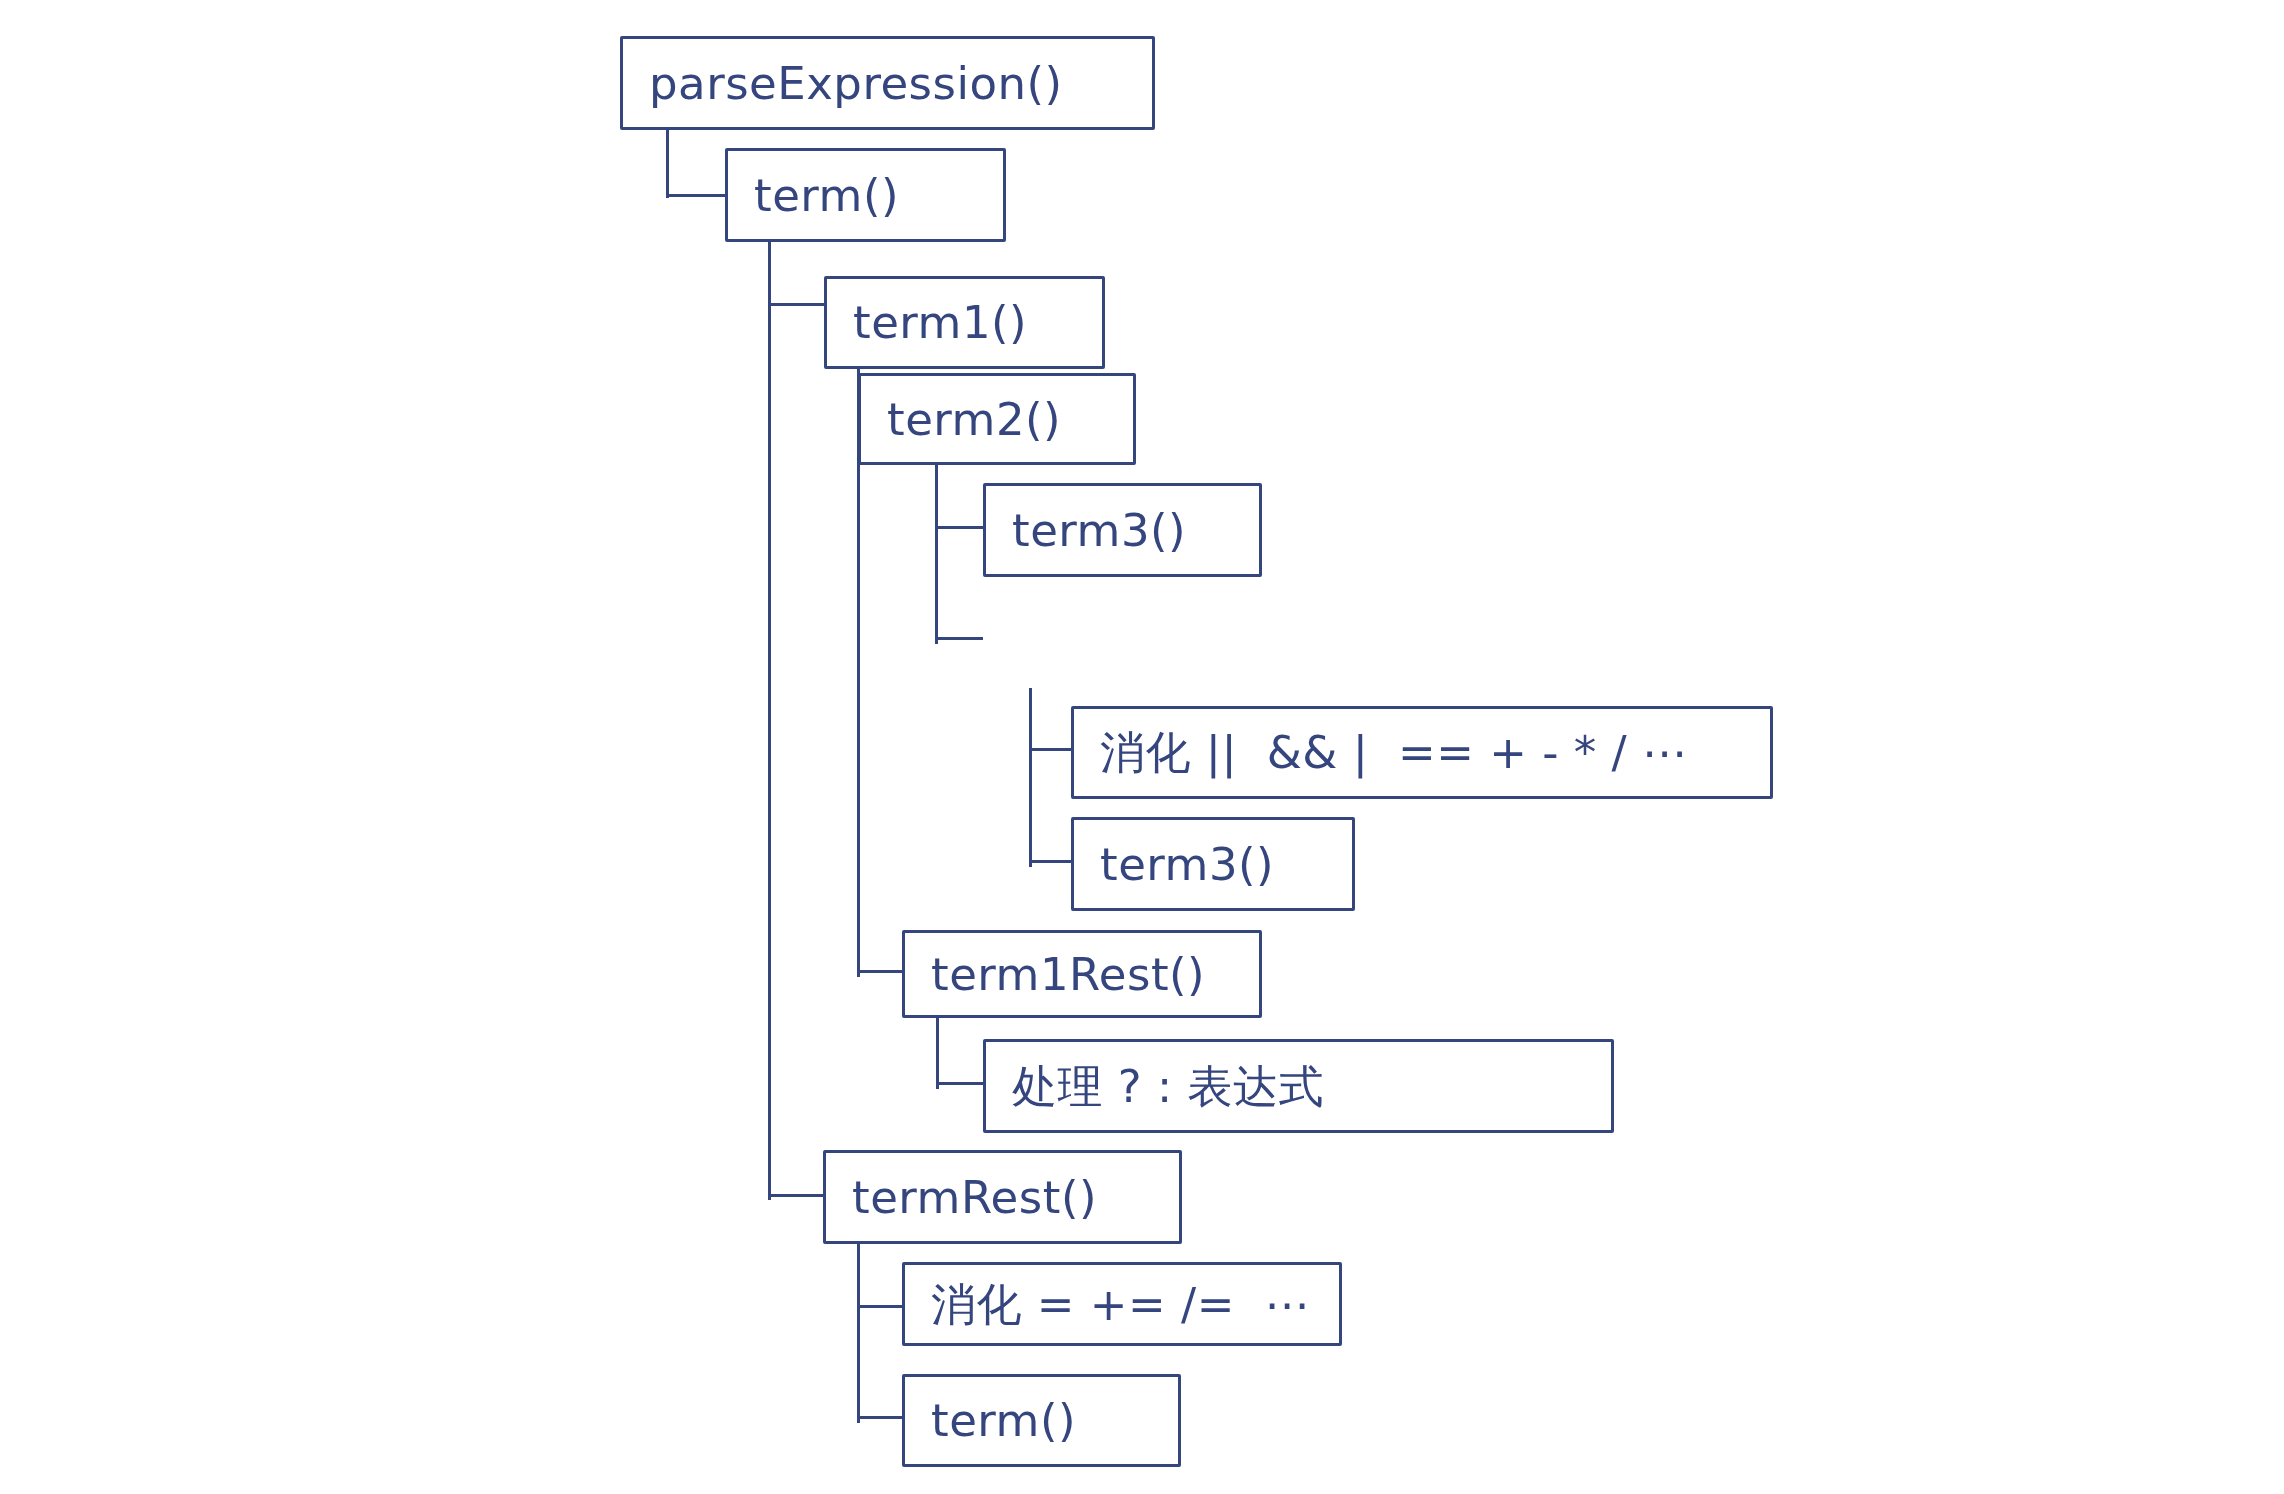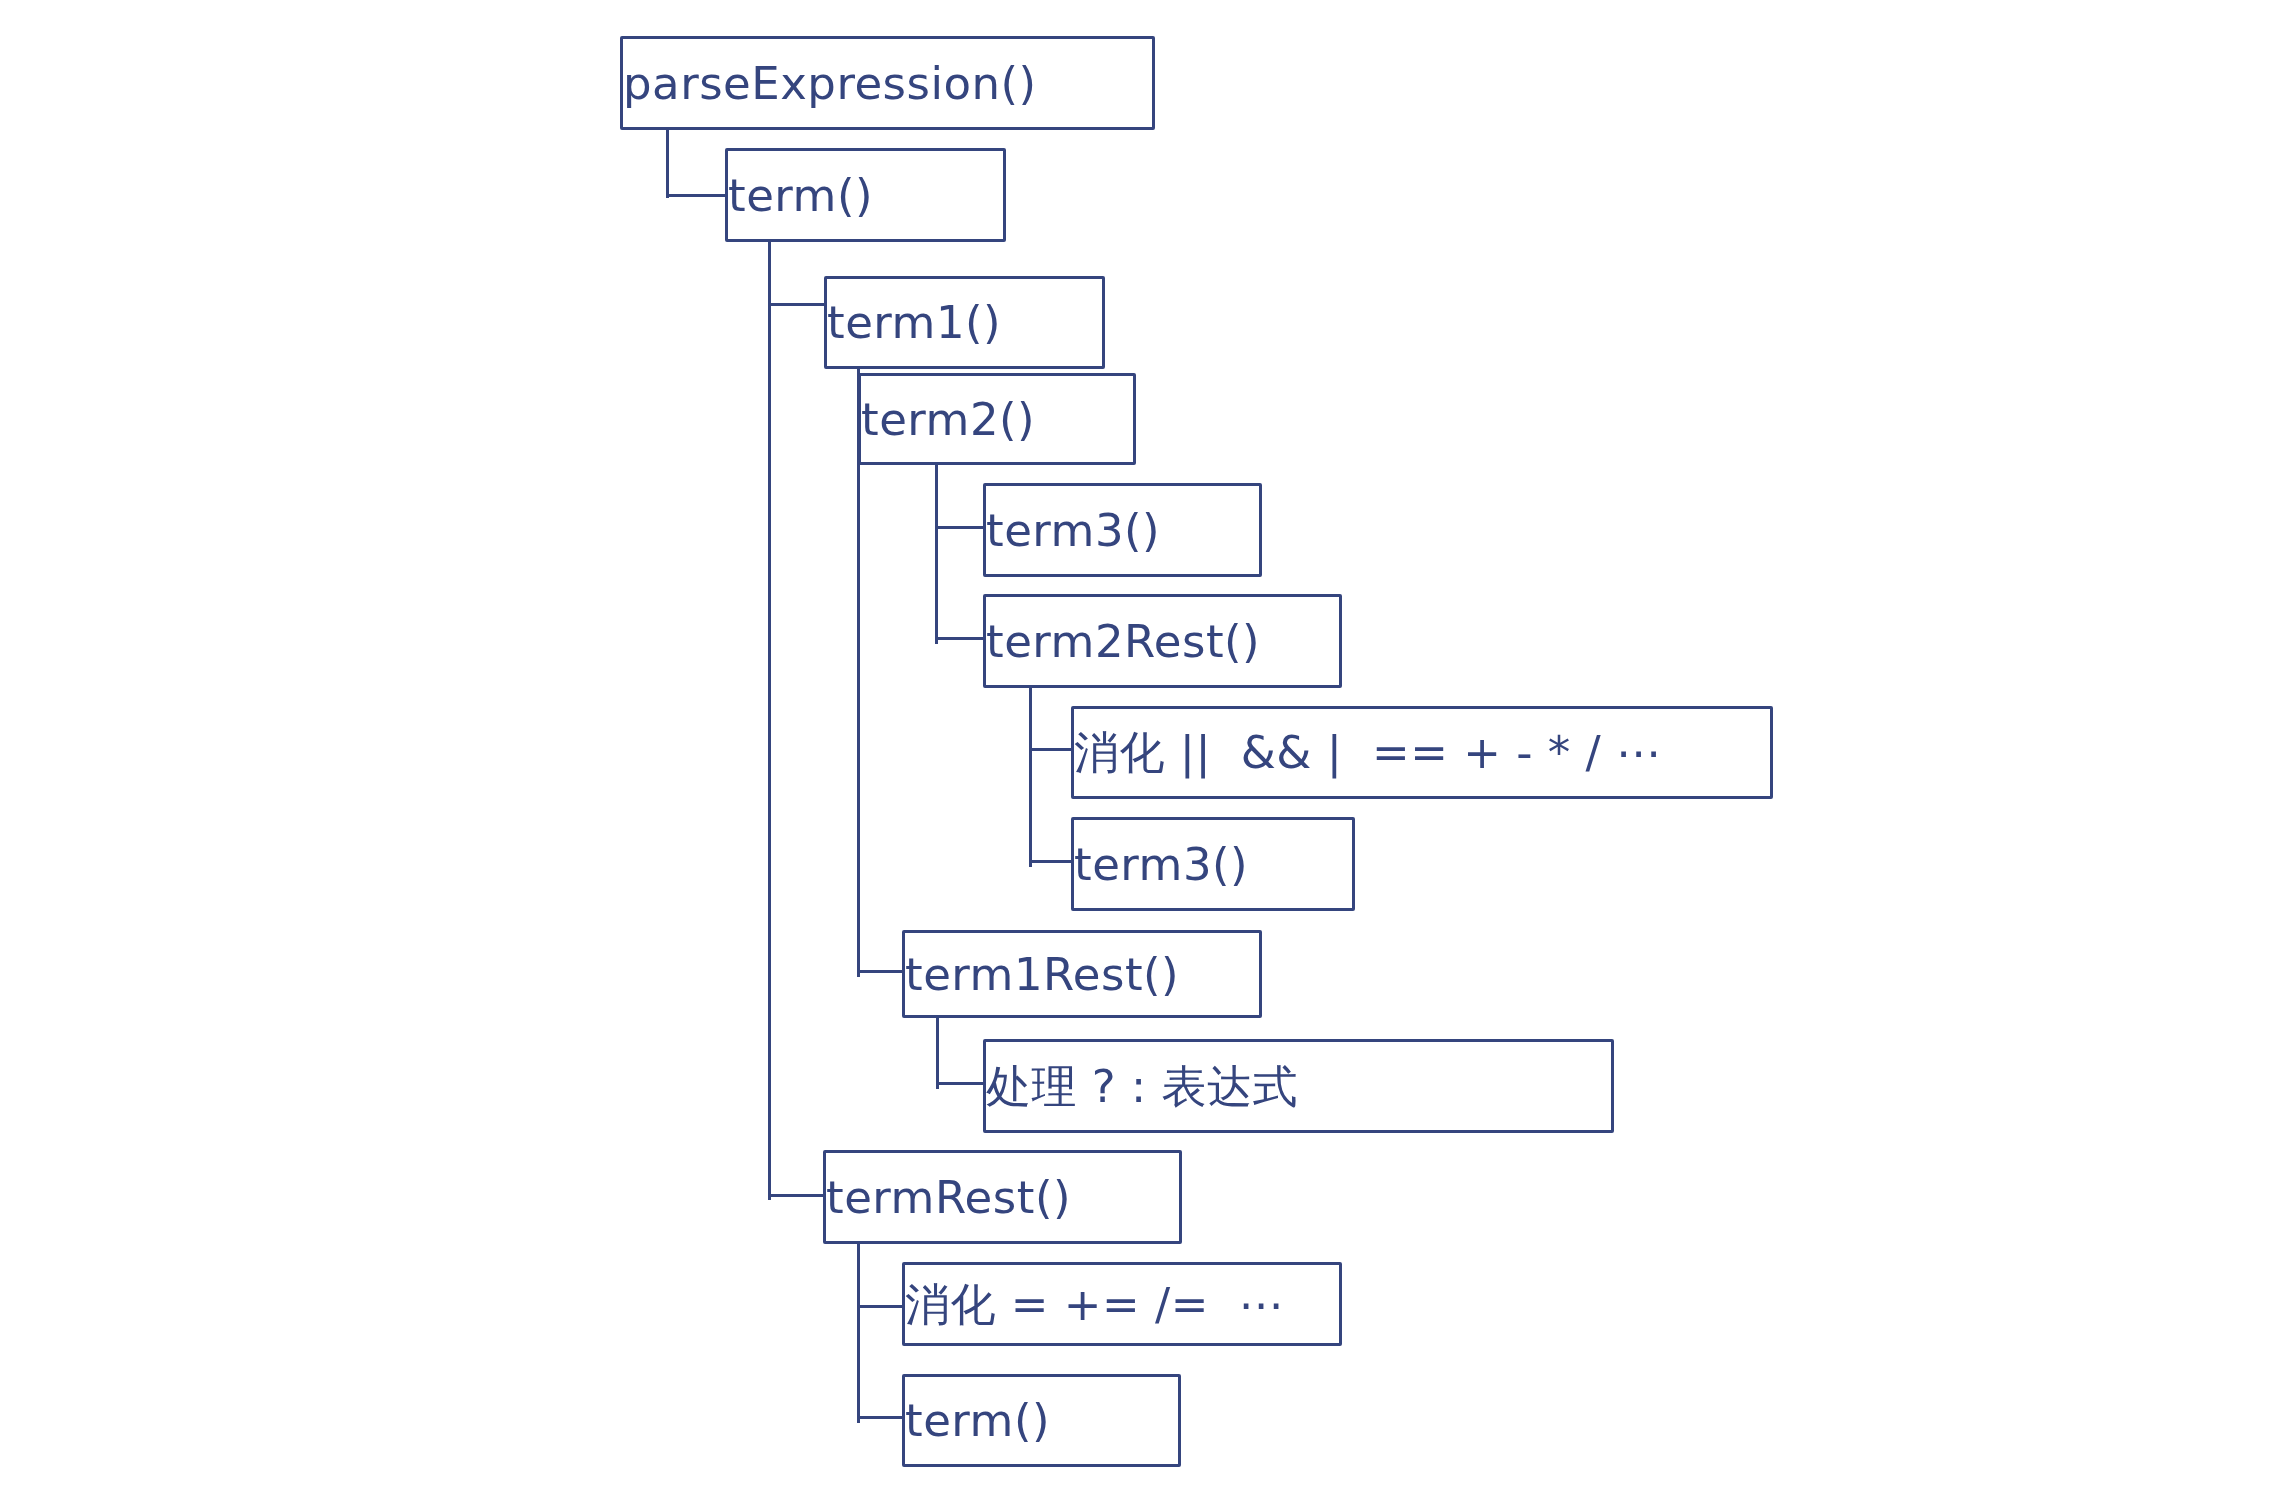--- a/index.html
+++ b/index.html
@@ -21,20 +21,21 @@
   }
   .node {
     position: absolute;
     box-sizing: border-box;
     border: 3px solid var(--stroke);
     border-radius: 2px;
     background: #ffffff;
     color: var(--stroke);
     display: flex;
     align-items: center;
+    padding-left: 26px;
     font-size: 45px;
     line-height: 1;
     white-space: pre;
     letter-spacing: 0.5px;
   }
   .seg { position: absolute; background: var(--stroke); }
   .seg.v { width: 3px; }
   .seg.h { height: 3px; }
 
   
@@ -96,21 +97,20 @@
   <div class="seg h c6h"></div>
   <div class="seg v c7v"></div>
   <div class="seg h c7h1"></div>
   <div class="seg h c7h2"></div>
 
   <div class="node n-parse">parseExpression()</div>
   <div class="node n-term">term()</div>
   <div class="node n-term1">term1()</div>
   <div class="node n-term2">term2()</div>
   <div class="node n-term3a">term3()</div>
-  <div class="node n-term2rest">term2Rest()</div>
   <div class="node n-ops">消化 ||  &amp;&amp; |  == + - * / ⋯</div>
   <div class="node n-term3b">term3()</div>
   <div class="node n-term1rest">term1Rest()</div>
   <div class="node n-termrest">termRest()</div>
   <div class="node n-ternary">处理 ? : 表达式</div>
   <div class="node n-assign">消化 = += /=  ⋯</div>
   <div class="node n-termb">term()</div>
 
 </div>
 

